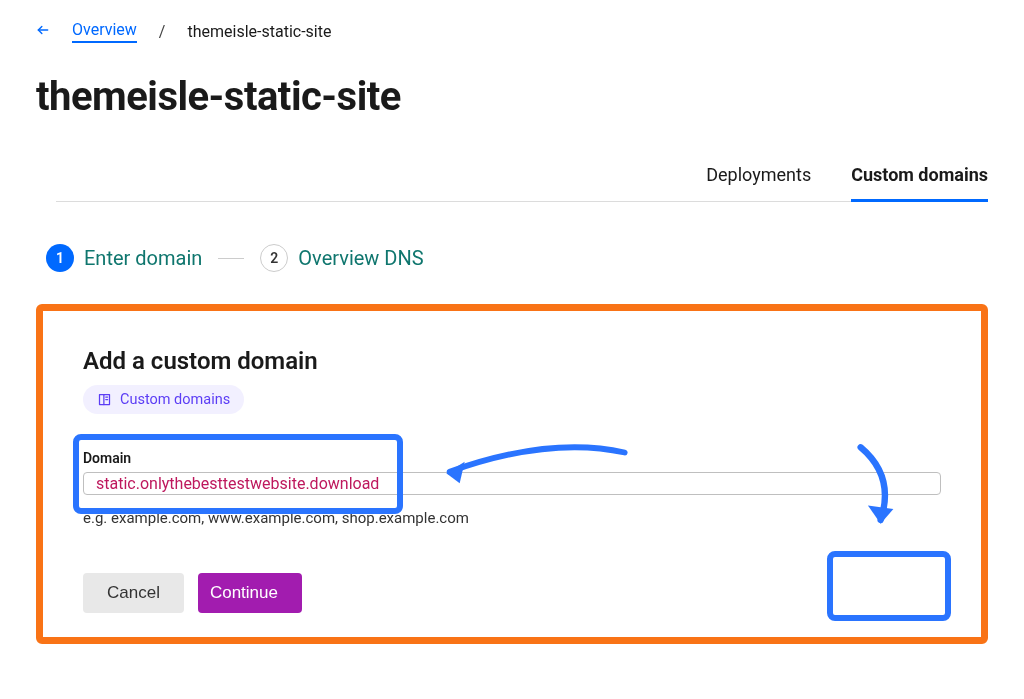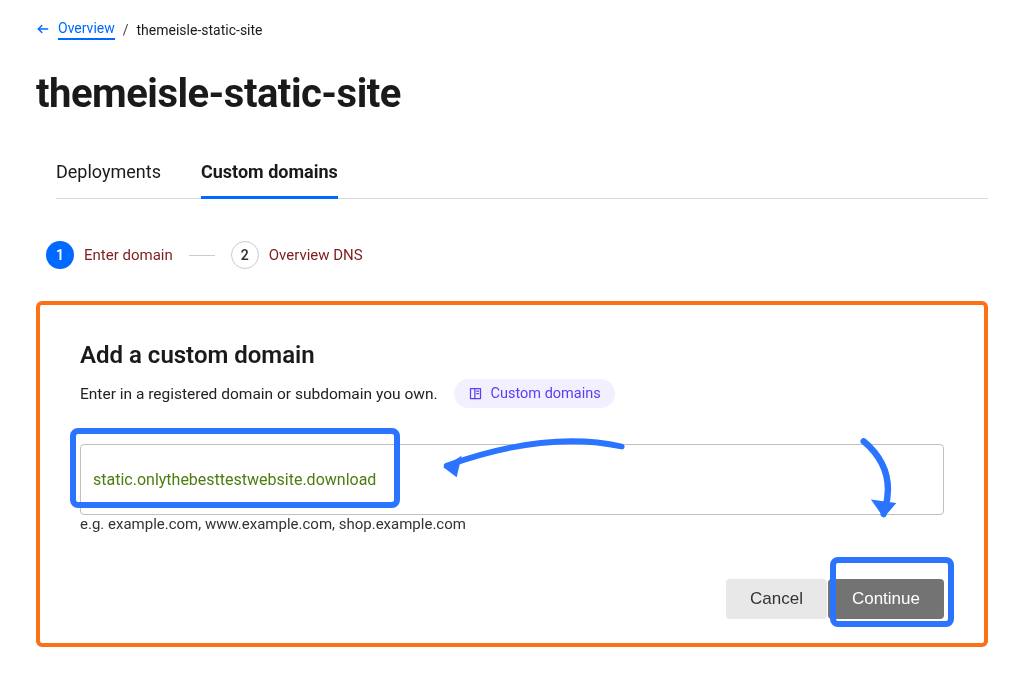--- a/index.html
+++ b/index.html
@@ -5,22 +5,22 @@
     * { box-sizing: border-box; margin: 0; padding: 0; }
     body {
       font-family: -apple-system, BlinkMacSystemFont, "Segoe UI", Roboto, sans-serif;
       color: #1a1a1a;
       background: #fff;
       padding: 20px 36px;
     }
     .breadcrumb {
       display: flex;
       align-items: center;
-      gap: 6px;
-      font-size: 14px;
+      gap: 20px;
+      font-size: 16px;
       margin-bottom: 30px;
     }
     .breadcrumb .back-arrow {
       color: #0069ff;
       margin-right: 2px;
     }
     .breadcrumb-link {
       color: #0069ff;
       border-bottom: 2px solid #0069ff;
       padding-bottom: 2px;
@@ -32,20 +32,21 @@
       font-size: 40px;
       font-weight: 700;
       margin-bottom: 36px;
       letter-spacing: -0.5px;
     }
     .tabs {
       display: flex;
       gap: 40px;
       border-bottom: 1px solid #dcdcdc;
       margin-bottom: 42px;
+      justify-content: flex-end;
     }
     .tab {
       font-size: 18px;
       color: #1a1a1a;
       padding: 8px 0 14px 0;
       cursor: pointer;
       border-bottom: 3px solid transparent;
       margin-bottom: -1px;
     }
     .tab.active {
@@ -66,24 +67,24 @@
       gap: 10px;
     }
     .step-circle {
       width: 28px; height: 28px;
       border-radius: 50%;
       display: flex; align-items: center; justify-content: center;
       font-size: 14px; font-weight: 600;
     }
     .step-circle.filled { background: #0069ff; color: #fff; }
     .step-circle.outline { background: #fff; border: 1px solid #ccc; color: #333; }
-    .step-label { font-size: 15px; color: #7f1d1d; }
+    .step-label { font-size: 20px; color: #0f766e; }
     .step-connector { width: 26px; height: 1px; background: #ccc; }
     .card {
-      border: 4px solid #f97316;
+      border: 7px solid #f97316;
       border-radius: 6px;
       padding: 36px 40px 24px 40px;
     }
     .card-title { font-size: 24px; font-weight: 600; margin-bottom: 10px; }
     .card-sub-row { display: flex; align-items: center; gap: 16px; margin-bottom: 36px; flex-wrap: wrap;}
     .card-subtitle { font-size: 15.5px; color: #222; }
     .pill {
       background: #f2f0ff;
       color: #5b3df5;
       border-radius: 18px;
@@ -109,42 +110,41 @@
     }
     .highlight-continue {
       bottom: -8px; right: -10px;
       width: 124px; height: 70px;
     }
     .domain-label { font-size: 14px; font-weight: 600; margin-bottom: 6px; display: block;}
     .domain-input {
       width: 100%;
       border: 1px solid #bfbfbf;
       border-radius: 4px;
-      padding: 25px 12px;
+      padding: 1px 12px;
       font-size: 16px;
-      color: #4d7c0f;
+      color: #be185d;
       font-family: inherit;
     }
-    .domain-hint { font-size: 15px; color: #333; margin-top: 0; }
+    .domain-hint { font-size: 15px; color: #333; margin-top: 14px; }
     .actions {
       display: flex;
-      justify-content: flex-end;
-      gap: 1px;
+      gap: 14px;
       margin-top: 46px;
       position: relative;
     }
     .btn {
       padding: 10px 24px;
       font-size: 17px;
       border-radius: 4px;
       cursor: pointer;
       border: none;
     }
     .btn-cancel { background: #e8e8e8; color: #333; }
-    .btn-primary { background: #737373; color: #fff; font-weight: 500;}
+    .btn-primary { background: #a21caf; color: #fff; font-weight: 500; padding-left: 12px;}
     .annotation-arrow {
       position: absolute;
       pointer-events: none;
       z-index: 4;
     }
     .arrow-input { top: -10px; left: 330px; width: 240px; height: 50px; }
     .arrow-continue { top: -10px; right: 34px; width: 60px; height: 100px; }
   </style>
 </head>
 <body>
@@ -176,21 +176,20 @@
   <div class="step-connector"></div>
   <div class="step">
     <div class="step-circle outline">2</div>
     <div class="step-label">Overview DNS</div>
   </div>
 </div>
 
 <div class="card">
   <h2 class="card-title">Add a custom domain</h2>
   <div class="card-sub-row">
-    <span class="card-subtitle">Enter in a registered domain or subdomain you own.</span>
     <span class="pill">
       <svg viewBox="0 0 24 24" fill="none" stroke="#5b3df5" stroke-width="2" stroke-linecap="round" stroke-linejoin="round">
           <path d="M4 4h7v16H4z"></path>
           <path d="M11 4h9v16h-9"></path>
           <line x1="14" y1="8" x2="17" y2="8"></line>
           <line x1="14" y1="12" x2="17" y2="12"></line>
         </svg>
       <span>Custom domains</span>
     </span>
   </div>
@@ -201,20 +200,21 @@
     <svg class="annotation-arrow arrow-input" viewBox="0 0 240 60">
       <path d="M 230 15 Q 140 -5 20 38" stroke="#2a74ff" stroke-width="7" fill="none" stroke-linecap="round"></path>
       <path d="M 16 40 L 38 26 L 32 52 Z" fill="#2a74ff"></path>
     </svg>
 
     <svg class="annotation-arrow arrow-continue" viewBox="0 0 60 110">
       <path d="M 12 8 Q 50 40 34 88" stroke="#2a74ff" stroke-width="7" fill="none" stroke-linecap="round"></path>
       <path d="M 34 92 L 20 72 L 48 76 Z" fill="#2a74ff"></path>
     </svg>
 
+    <label class="domain-label">Domain</label>
     <input class="domain-input" type="text" value="static.onlythebesttestwebsite.download" style="">
     <div class="domain-hint">e.g. example.com, www.example.com, shop.example.com</div>
 
     <div class="actions">
       <div class="highlight-box highlight-continue"></div>
       <button class="btn btn-cancel">Cancel</button>
       <button class="btn btn-primary">Continue</button>
     </div>
   </div>
 </div>

